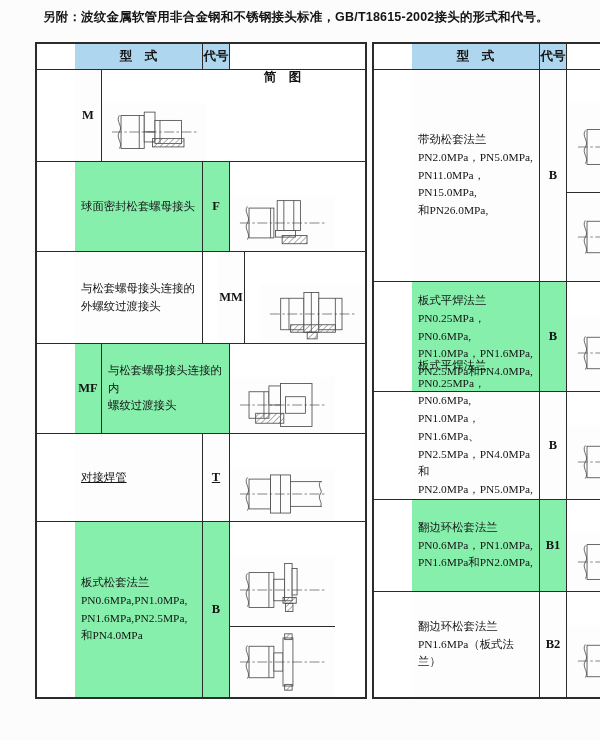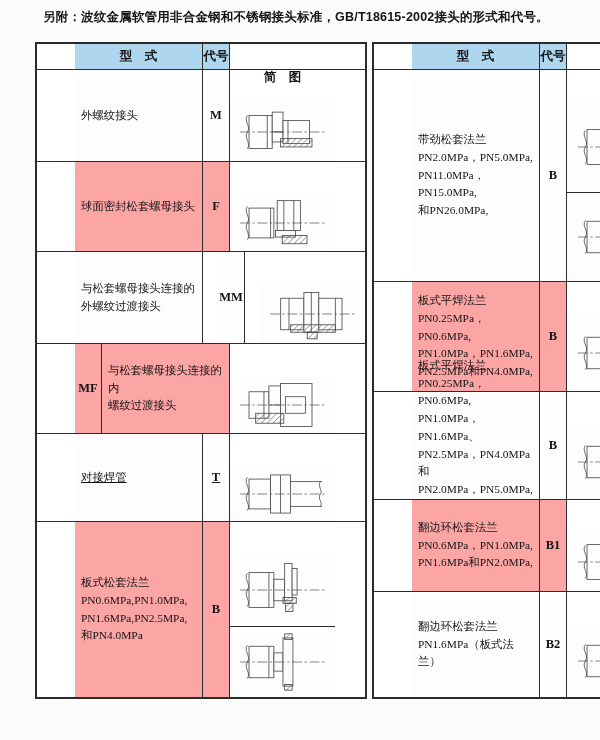--- a/index.html
+++ b/index.html
@@ -26,21 +26,21 @@
   }
   .code{
     width:27px;display:flex;align-items:center;justify-content:center;
     font-weight:700;font-size:12.5px;
   }
   .diagcell{width:105px;display:flex;flex-direction:column;padding:0;margin-top:33px;}
   .t-right .diagcell{width:108px;}
   .sub{flex:1 1 0;display:flex;align-items:center;justify-content:center;min-height:0;}
   .sub + .sub{border-top:1.5px solid #2b2b2b;}
   .sub svg{width:96px;height:58px;}
-  .hl .type,.hl .code{background:#fca5a5;}
+  .hl .type,.hl .code{background:#86efac;}
   .hdr .cell{
     background:#aed6ee;display:flex;align-items:center;justify-content:center;
     font-weight:700;font-size:12.5px;padding:0;
   }
   
   .t-left  .row:nth-child(1){height:26px;}
   .t-left  .row:nth-child(2){height:92px;}
   .t-left  .row:nth-child(3){height:90px;}
   .t-left  .row:nth-child(4){height:92px;gap:15px;}
   .t-left  .row:nth-child(5){height:90px;}
@@ -71,21 +71,20 @@
 <div class="tables">
 
   <div class="tbl t-left">
     <div class="row hdr">
       <div class="cell type">型　式</div>
       <div class="cell code">代号</div>
       <div class="cell diagcell">简　图</div>
     </div>
 
     <div class="row">
-      <div class="cell type">外螺纹接头</div>
       <div class="cell code">M</div>
       <div class="cell diagcell">
         <div class="sub">
             <svg viewBox="0 0 110 70">
               <rect x="14" y="15" width="28" height="40" fill="#fdfdfd" stroke="#4a4a4a" stroke-width="1"></rect>
               <line x1="36" y1="15" x2="36" y2="55" stroke="#4a4a4a" stroke-width="1"></line>
               <rect x="42" y="11" width="13" height="24" fill="#fdfdfd" stroke="#4a4a4a" stroke-width="1"></rect>
               <rect x="42" y="35" width="13" height="12" fill="#fdfdfd" stroke="#4a4a4a" stroke-width="1"></rect>
               <rect x="55" y="21" width="32" height="28" fill="#fdfdfd" stroke="#4a4a4a" stroke-width="1"></rect>
               <line x1="61" y1="21" x2="61" y2="49" stroke="#4a4a4a" stroke-width="1"></line>

